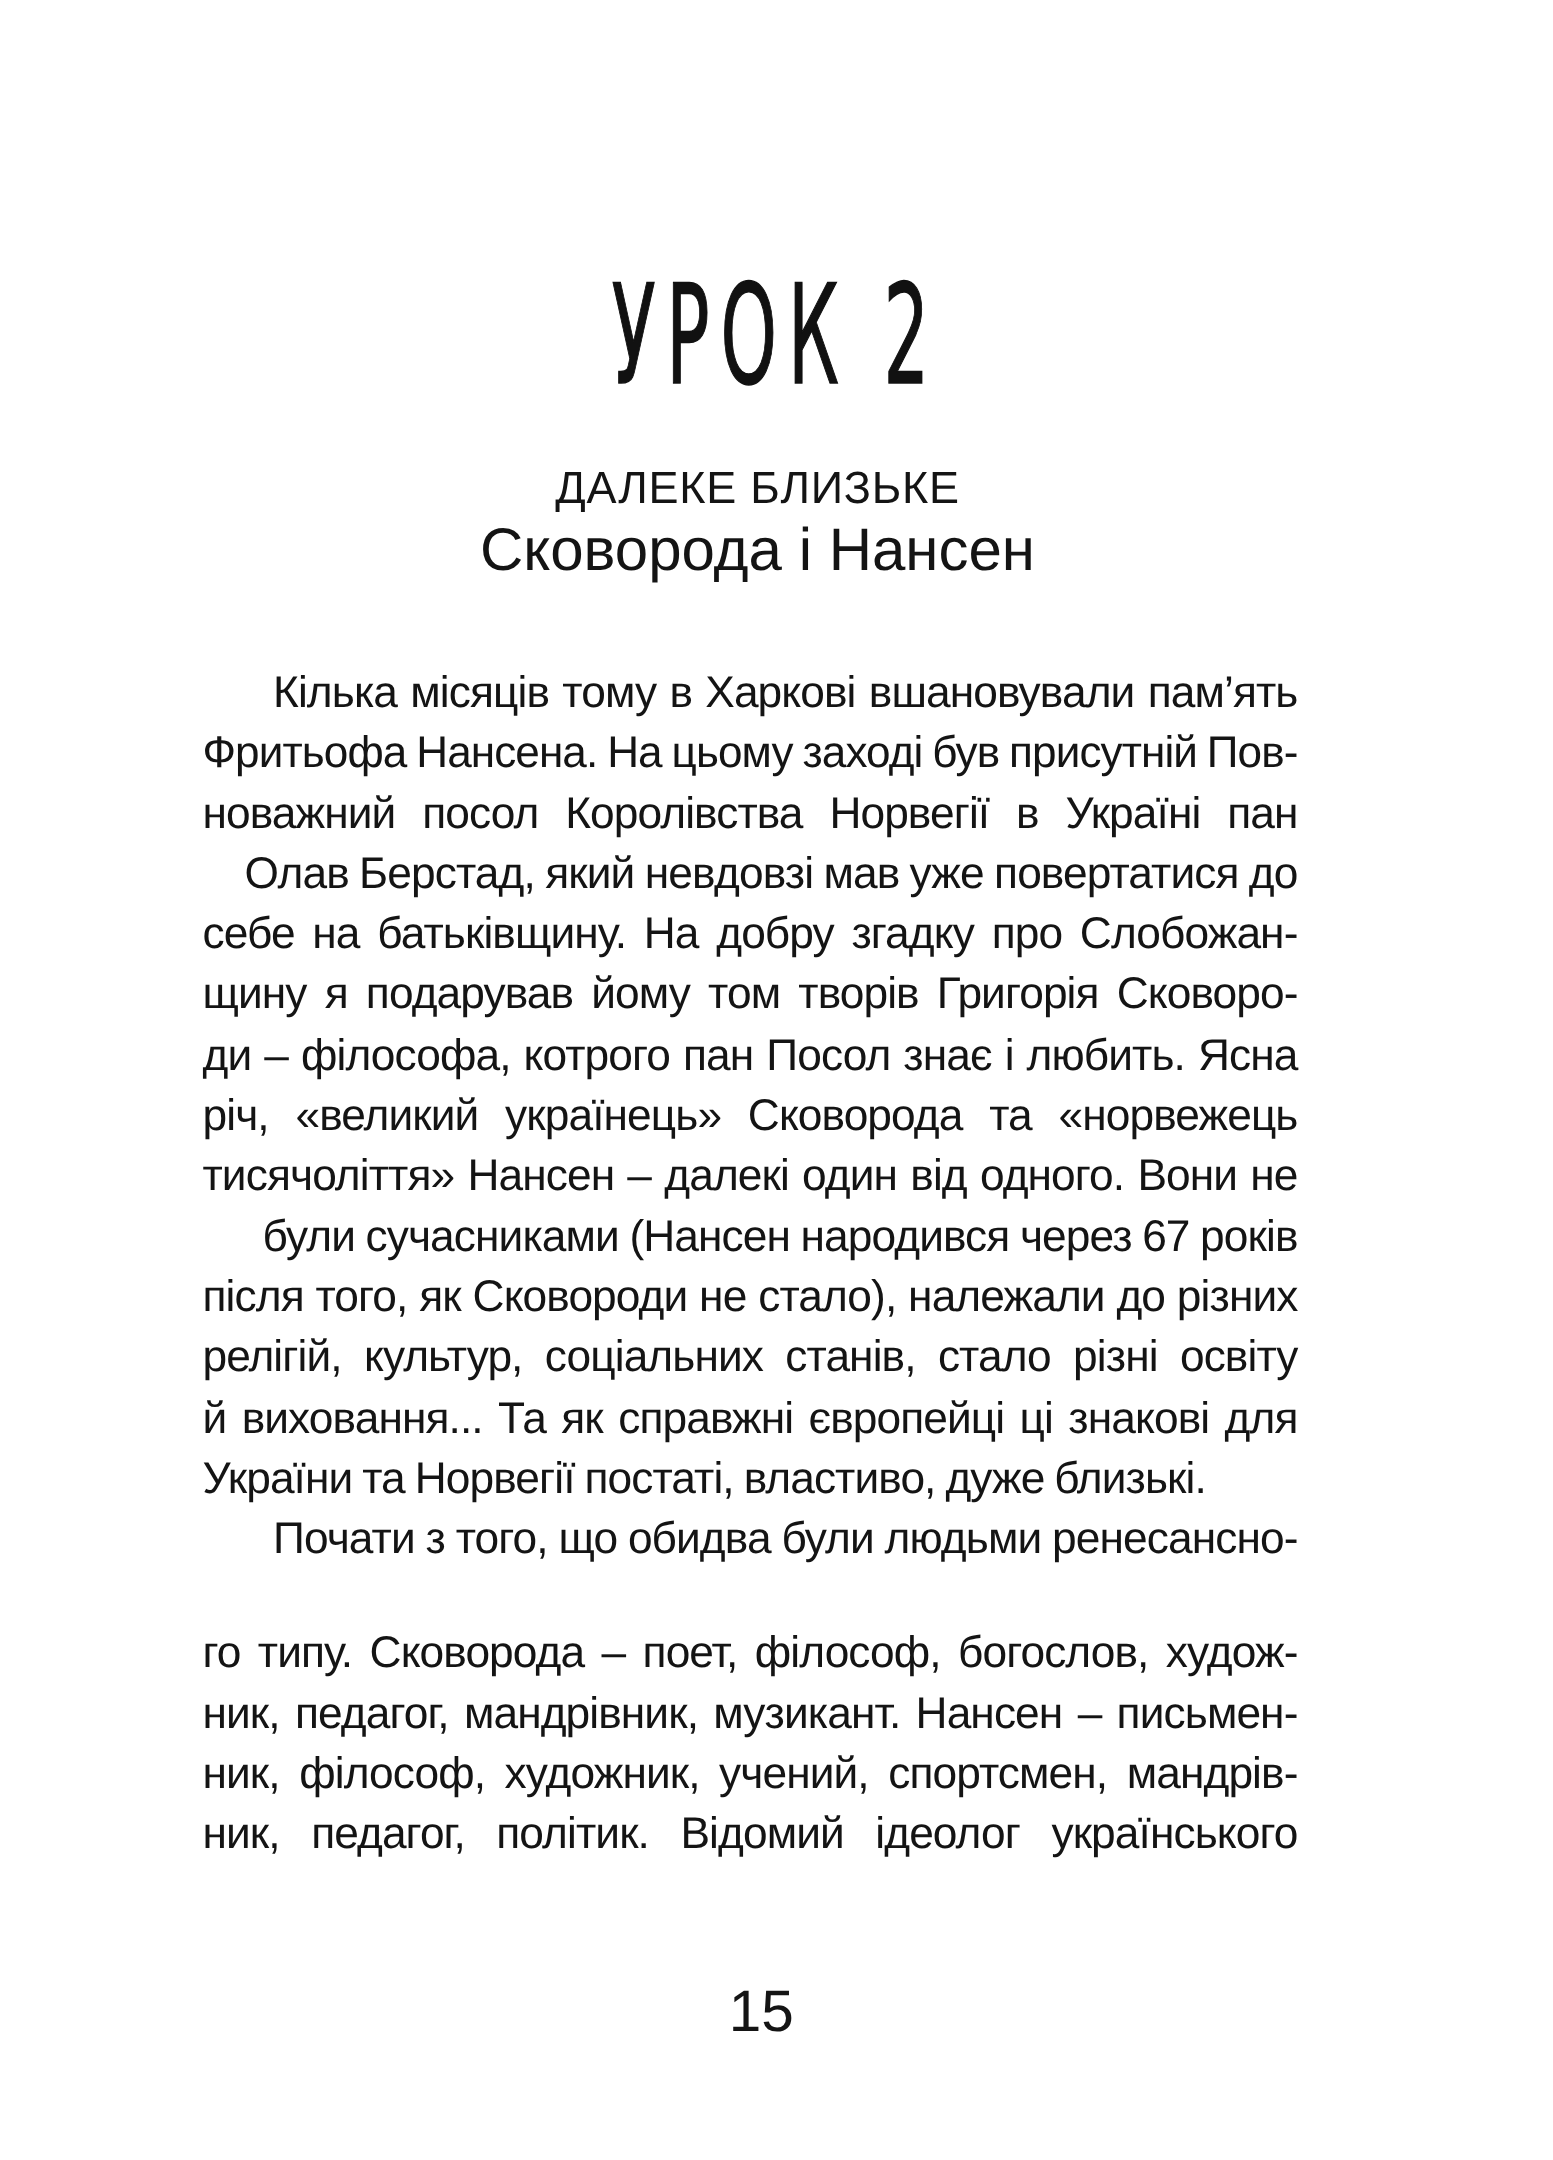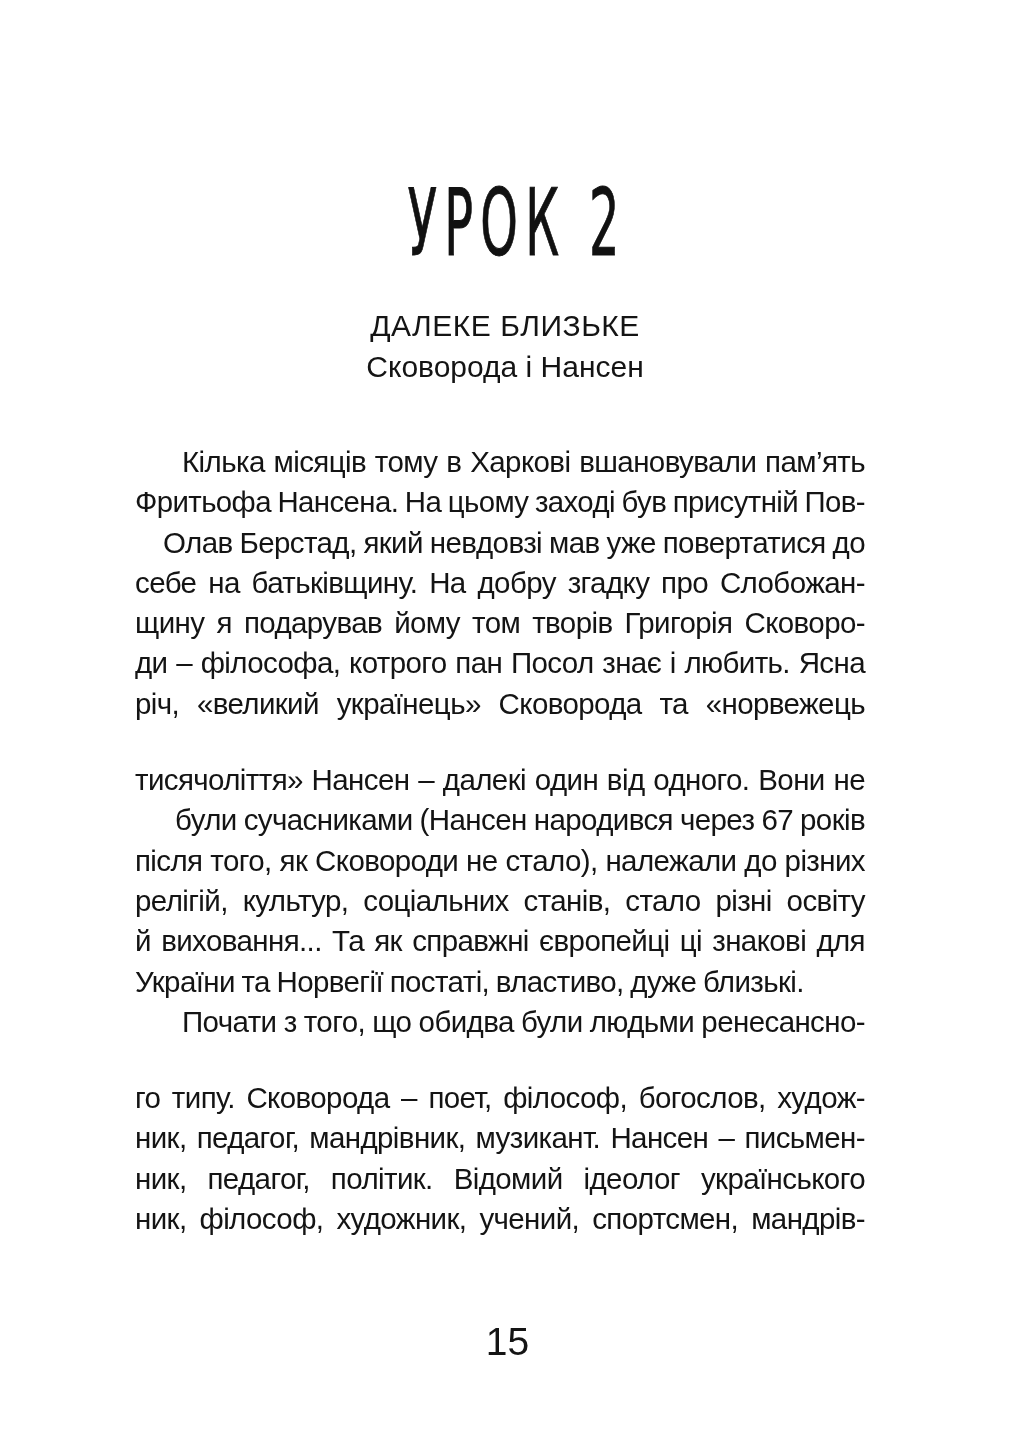--- a/index.html
+++ b/index.html
@@ -40,21 +40,21 @@
       font-size: 30px;
       line-height: 40px;
       letter-spacing: 0.5px;
     }
     .section-subheading {
       position: absolute;
       left: 0;
       width: 1010px;
       top: 347px;
       text-align: center;
-      font-size: 30px;
+      font-size: 40px;
       line-height: 40px;
     }
     .body-text {
       position: absolute;
       left: 135px;
       top: 442px;
       width: 730px;
     }
     .line {
       display: block;
@@ -88,34 +88,35 @@
 
 <h1 class="chapter-title">УРОК 2</h1>
 
 <div class="section-heading">ДАЛЕКЕ БЛИЗЬКЕ</div>
 <div class="section-subheading">Сковорода і Нансен</div>
 
 <div class="body-text">
   <div>
     <span class="line indent" style="white-space: normal; text-align-last: justify;">Кілька місяців тому в Харкові вшановували пам’ять</span>
     <span class="line" style="white-space: nowrap; text-align-last: left; transform: scaleX(0.9958); transform-origin: 0px 0px; width: 733.094px;">Фритьофа Нансена. На цьому заході був присутній Пов-</span>
+    <span class="line" style="white-space: normal; text-align-last: justify;">новажний посол Королівства Норвегії в Україні пан</span>
     <span class="line" style="white-space: normal; text-align-last: justify; margin-left: 28px;">Олав Берстад, який невдовзі мав уже повертатися до</span>
     <span class="line" style="white-space: normal; text-align-last: justify;">себе на батьківщину. На добру згадку про Слобожан-</span>
     <span class="line" style="white-space: normal; text-align-last: justify;">щину я подарував йому том творів Григорія Сковоро-</span>
     <span class="line" style="white-space: normal; text-align-last: justify;">ди – філософа, котрого пан Посол знає і любить. Ясна</span>
     <span class="line" style="white-space: normal; text-align-last: justify;">річ, «великий українець» Сковорода та «норвежець</span>
-    <span class="line" style="white-space: normal; text-align-last: justify; margin-top: 36px;">тисячоліття» Нансен – далекі один від одного. Вони не</span>
+    <span class="line" style="white-space: normal; text-align-last: justify;">тисячоліття» Нансен – далекі один від одного. Вони не</span>
     <span class="line" style="white-space: normal; text-align-last: justify; margin-left: 40px;">були сучасниками (Нансен народився через 67 років</span>
     <span class="line" style="white-space: normal; text-align-last: justify;">після того, як Сковороди не стало), належали до різних</span>
     <span class="line" style="white-space: normal; text-align-last: justify;">релігій, культур, соціальних станів, стало різні освіту</span>
     <span class="line" style="white-space: normal; text-align-last: justify;">й виховання... Та як справжні європейці ці знакові для</span>
     <span class="line last" style="white-space: nowrap; text-align-last: left;">України та Норвегії постаті, властиво, дуже близькі.</span>
   </div>
   <div>
     <span class="line indent" style="white-space: normal; text-align-last: justify;">Почати з того, що обидва були людьми ренесансно-</span>
     <span class="line" style="white-space: normal; text-align-last: justify; margin-top: 36px;">го типу. Сковорода – поет, філософ, богослов, худож-</span>
     <span class="line" style="white-space: normal; text-align-last: justify;">ник, педагог, мандрівник, музикант. Нансен – письмен-</span>
+    <span class="line" style="white-space: normal; text-align-last: justify;">ник, філософ, художник, учений, спортсмен, мандрів-</span>
     <span class="line" style="white-space: normal; text-align-last: justify;">ник, педагог, політик. Відомий ідеолог українського</span>
-    <span class="line" style="white-space: normal; text-align-last: justify;">ник, філософ, художник, учений, спортсмен, мандрів-</span>
   </div>
 </div>
 
 <div class="page-number">15</div>
 
 </body></html>

